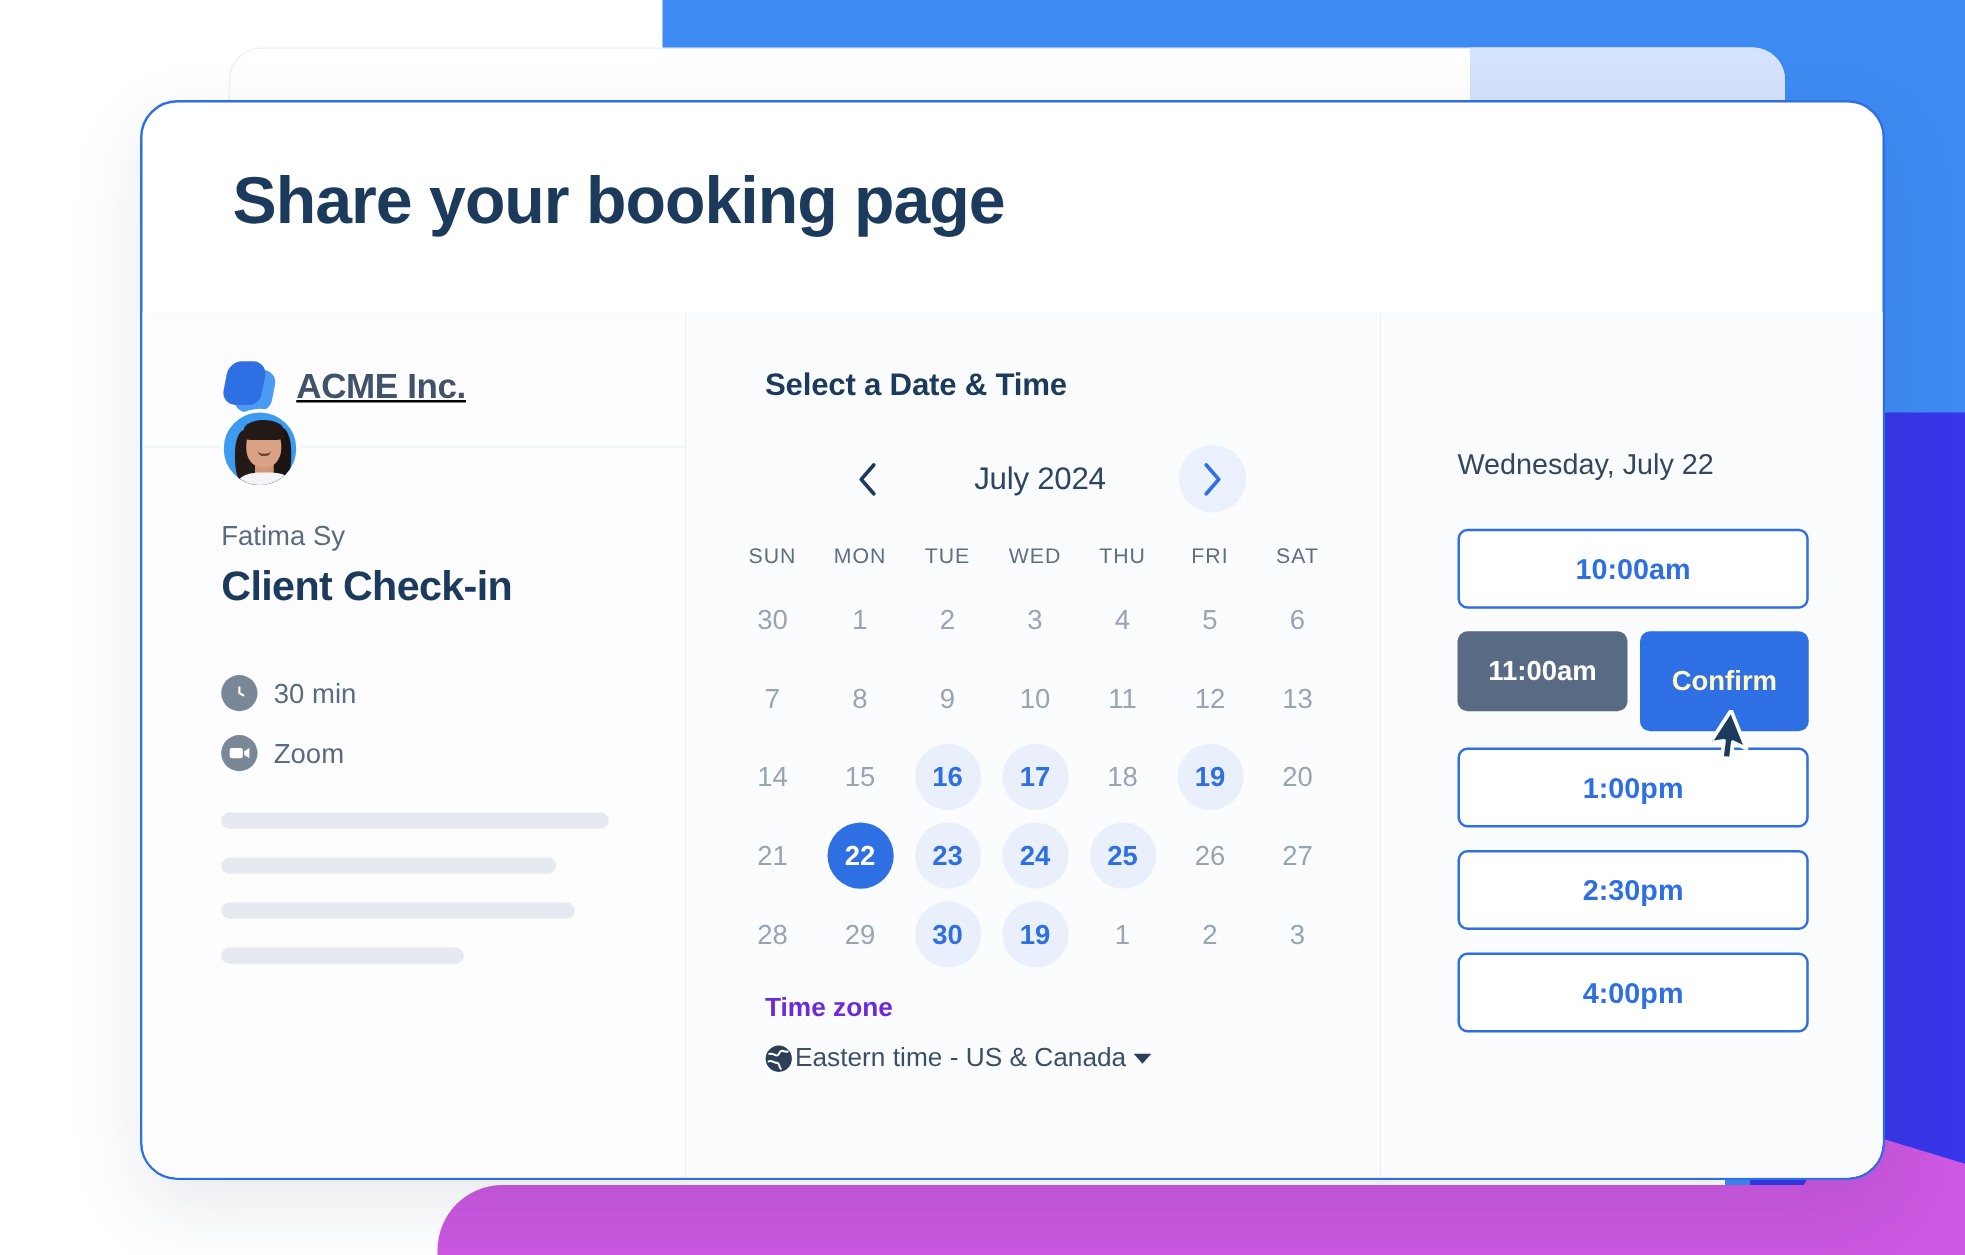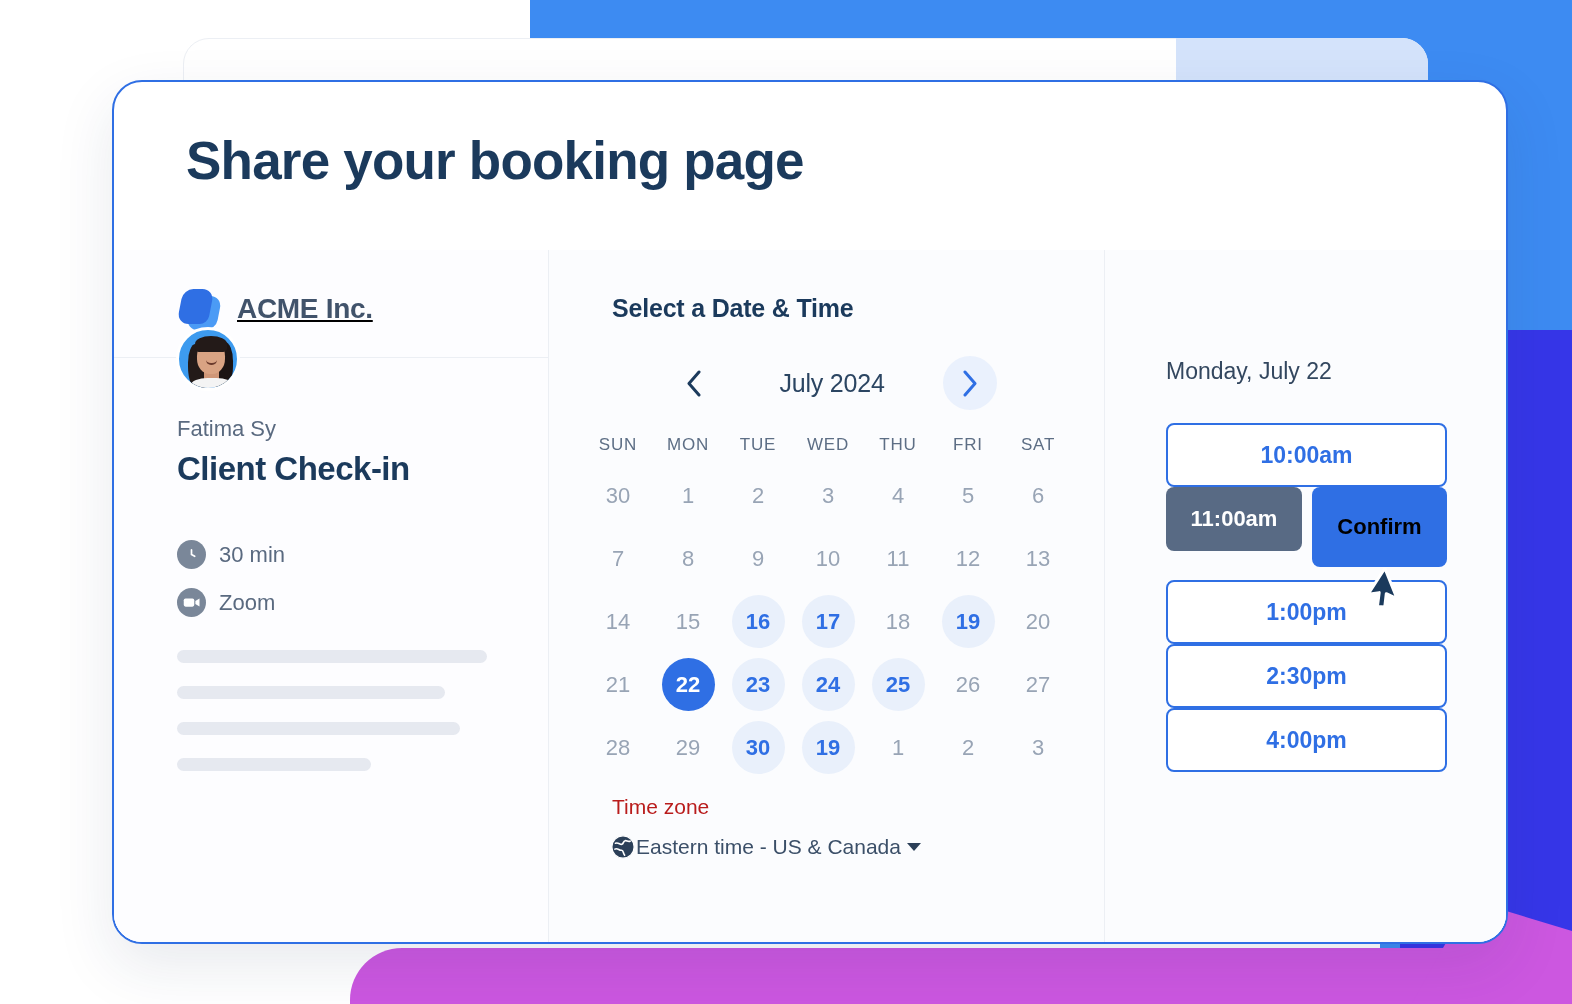--- a/index.html
+++ b/index.html
@@ -229,21 +229,21 @@
     width: 53px; height: 53px; border-radius: 50%;
     display: flex; align-items: center; justify-content: center;
     font-size: 22px;
   }
   .day.muted { color: #98a4b5; font-weight: 400; }
   .day.available { color: #2f6fe4; font-weight: 700; background: #e9f0fb; }
   .day.selected { color: #ffffff; font-weight: 700; background: #2f6fe4; }
 
   .tz-heading {
     position: absolute; left: 63px; top: 545px;
-    font-size: 21px; font-weight: 400; color: #b91c1c;
+    font-size: 21px; font-weight: 700; color: #6d28d9;
   }
   .tz-row {
     position: absolute; left: 61px; top: 584px;
     display: flex; align-items: center; gap: 0;
   }
   .tz-value { font-size: 21px; color: #3b4f68; }
   .tz-caret { width: 0; height: 0; border-left: 7px solid transparent; border-right: 7px solid transparent; border-top: 8px solid #2b3f58; margin-left: 6px; }
 
   
   .pane-right { flex: 1; position: relative; background: #fbfcfe; }
@@ -252,34 +252,34 @@
     font-size: 23px; color: #33475f;
   }
   .slots { position: absolute; left: 61px; top: 173px; width: 281px; }
   .slot {
     height: 64px; width: 281px;
     border: 2px solid #2f6fe4;
     border-radius: 8px;
     display: flex; align-items: center; justify-content: center;
     font-size: 23px; font-weight: 700; color: #2f6fe4;
     background: #ffffff;
-    margin-bottom: 0;
+    margin-bottom: 18px;
   }
   .slot-split { display: flex; gap: 10px; margin-bottom: 13px; }
   .slot-selected {
     height: 64px; width: 136px;
     background: #586a84; border: none; border-radius: 8px;
     display: flex; align-items: center; justify-content: center;
     color: #ffffff; font-size: 22px; font-weight: 700;
   }
   .slot-confirm {
     height: 80px; width: 135px;
     background: #2f6fe4; border: none; border-radius: 8px;
     display: flex; align-items: center; justify-content: center;
-    color: #000000; font-size: 22px; font-weight: 700;
+    color: #fef9c3; font-size: 22px; font-weight: 700;
   }
 
   
   .cursor { position: absolute; left: 1370px; top: 568px; width: 40px; height: 48px; pointer-events: none; }
 </style>
 </head>
 <body>
 
 <div class="bg-root">
   <div class="bg-blue-band"></div>
@@ -490,21 +490,21 @@
           <path d="M5 8.5 C8 7.5 9 10 11 9.5 C12.6 9.1 12 6.6 14 6.2 C15.6 5.9 16.6 7.4 18.6 6.6" stroke="#ffffff" stroke-width="1.5" fill="none" stroke-linecap="round"></path>
           <path d="M4.5 14 C7 12.5 8.5 15.5 10.5 15 C12.5 14.5 12 18 13.5 19.5" stroke="#ffffff" stroke-width="1.5" fill="none" stroke-linecap="round"></path>
           <circle cx="12" cy="12" r="10.3" fill="none" stroke="#ffffff" stroke-width="1.2"></circle>
         </svg>
         <div class="tz-value">Eastern time - US &amp; Canada</div>
         <div class="tz-caret"></div>
       </div>
     </div>
 
     <div class="pane-right">
-      <div class="slot-date">Monday, July 22</div>
+      <div class="slot-date">Wednesday, July 22</div>
       <div class="slots" id="slot-list">
           <div class="slot">10:00am</div>
           <div class="slot-split">
             <div class="slot-selected">11:00am</div>
             <div class="slot-confirm">Confirm</div>
           </div>
           <div class="slot">1:00pm</div>
           <div class="slot">2:30pm</div>
           <div class="slot">4:00pm</div>
         </div>

